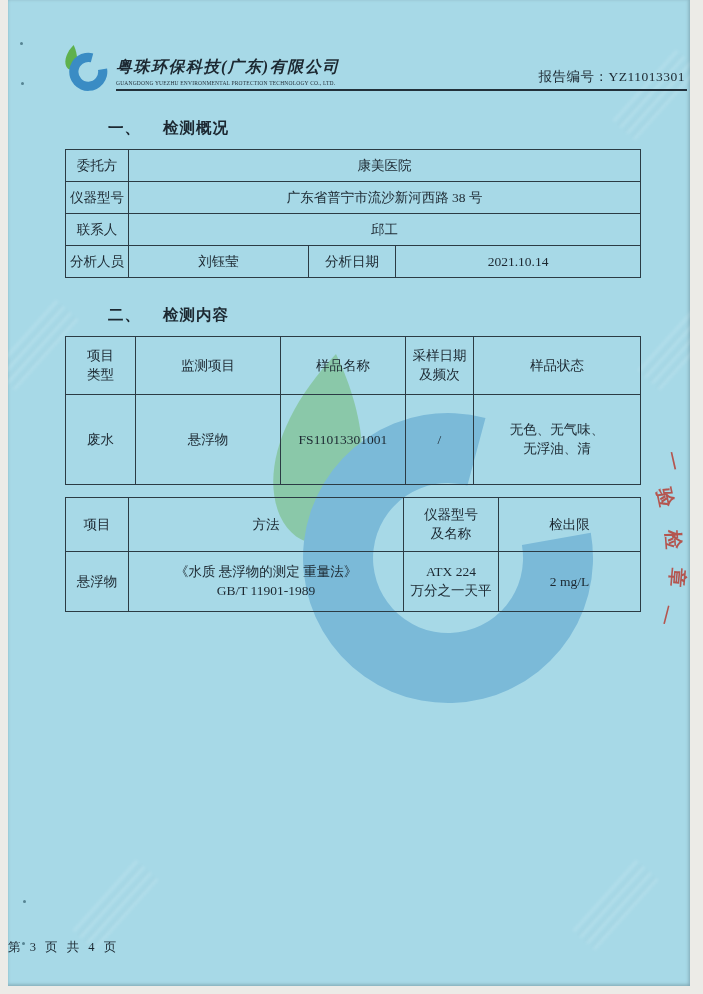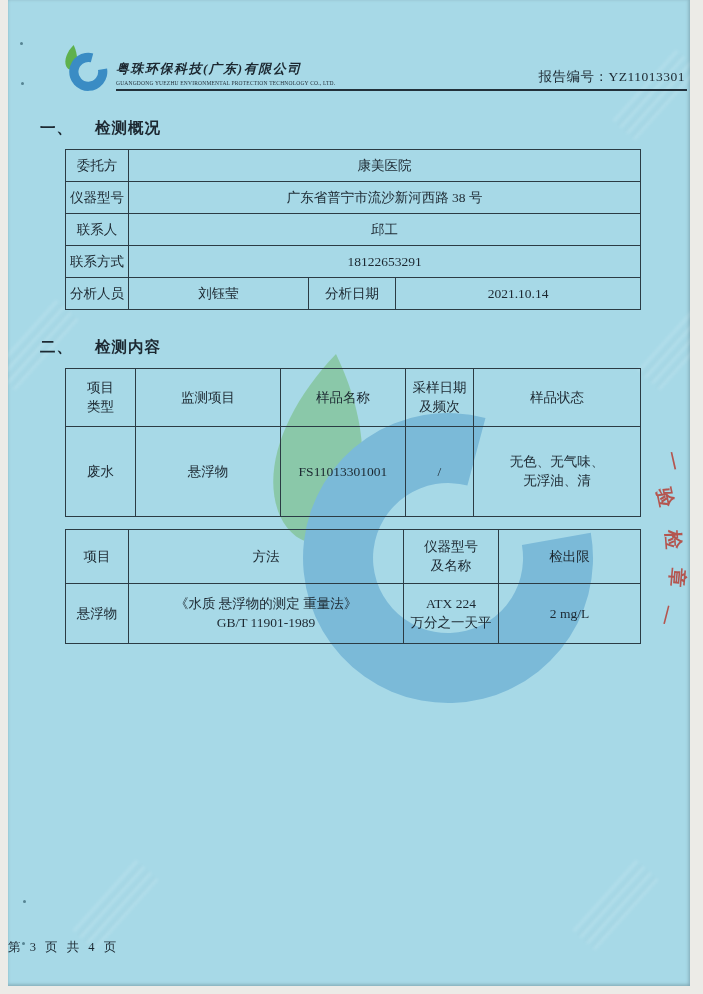--- a/index.html
+++ b/index.html
@@ -14,25 +14,25 @@
     position:absolute;left:8px;top:0;width:682px;height:986px;
     background:#a7d9e7;overflow:hidden;
     box-shadow:inset -2px 0 3px rgba(90,120,130,.25), inset 0 -2px 3px rgba(90,120,130,.3);
   }
   
   .header-row{display:flex;align-items:flex-end;margin:36px 3px 0 54px;position:relative;z-index:2}
   .logo-small{width:46px;height:50px;flex:0 0 auto;margin-bottom:-2px}
   .header-main{flex:1;display:flex;align-items:flex-end;justify-content:space-between;
     border-bottom:2px solid #22303a;margin-left:8px;padding-bottom:3px;min-height:50px}
   .company{display:flex;flex-direction:column;justify-content:flex-end}
-  .company-cn{font-size:13px;font-weight:bold;letter-spacing:1.5px;font-style:italic}
+  .company-cn{font-size:16px;font-weight:bold;letter-spacing:1.5px;font-style:italic}
   .company-en{font-size:5.5px;letter-spacing:.2px;margin-top:2px;white-space:nowrap;color:#24323c}
   .report-no{font-size:13.5px;letter-spacing:.5px;white-space:nowrap;padding-right:2px}
   
-  .sec-title{margin:27px 0 0 32px;font-size:15.5px;font-weight:bold;letter-spacing:1px;position:relative;z-index:2}
+  .sec-title{margin:27px 0 0 100px;font-size:15.5px;font-weight:bold;letter-spacing:1px;position:relative;z-index:2}
   .sec-title .no{display:inline-block;margin-right:22px}
   table{border-collapse:collapse;table-layout:fixed;width:575px;margin:10px 0 12px 57px;position:relative;z-index:2}
   td{border:1.6px solid #2b3b44;text-align:center;vertical-align:middle;
      font-size:13.5px;padding:2px 4px;background:transparent;overflow:hidden}
   .ml{white-space:pre-line;line-height:1.35}
   .t1 tr{height:32px}
   .t2 .hrow{height:58px}
   .t2 .drow{height:90px}
   .t3 .hrow{height:54px}
   .t3 .drow{height:60px}
@@ -113,24 +113,20 @@
       <td>委托方</td>
       <td colspan="3">康美医院</td>
     </tr>
     <tr>
       <td>仪器型号</td>
       <td colspan="3">广东省普宁市流沙新河西路 38 号</td>
     </tr>
     <tr>
       <td>联系人</td>
       <td colspan="3">邱工</td>
-    </tr>
-    <tr>
-      <td>联系方式</td>
-      <td colspan="3">18122653291</td>
     </tr>
     <tr>
       <td>分析人员</td>
       <td>刘钰莹</td>
       <td>分析日期</td>
       <td>2021.10.14</td>
     </tr>
   </tbody>
     </table>
 

